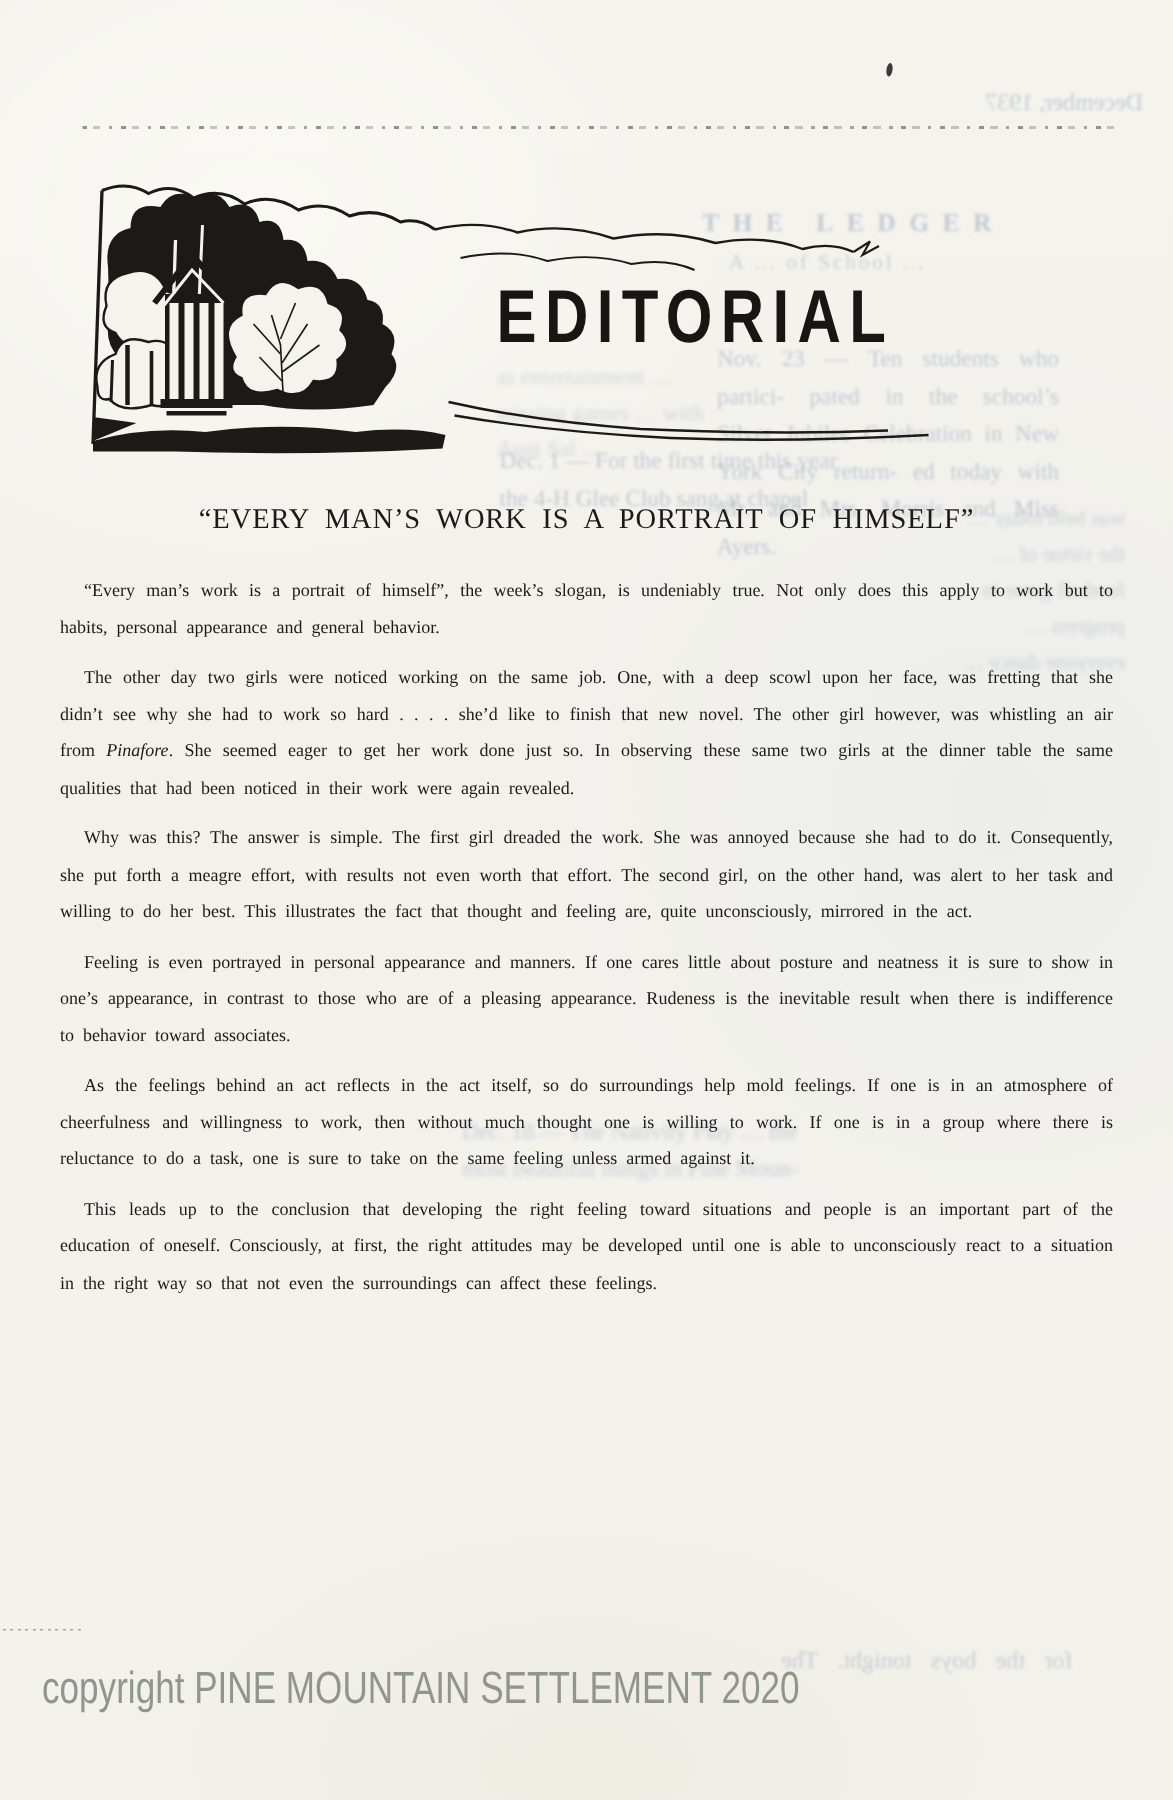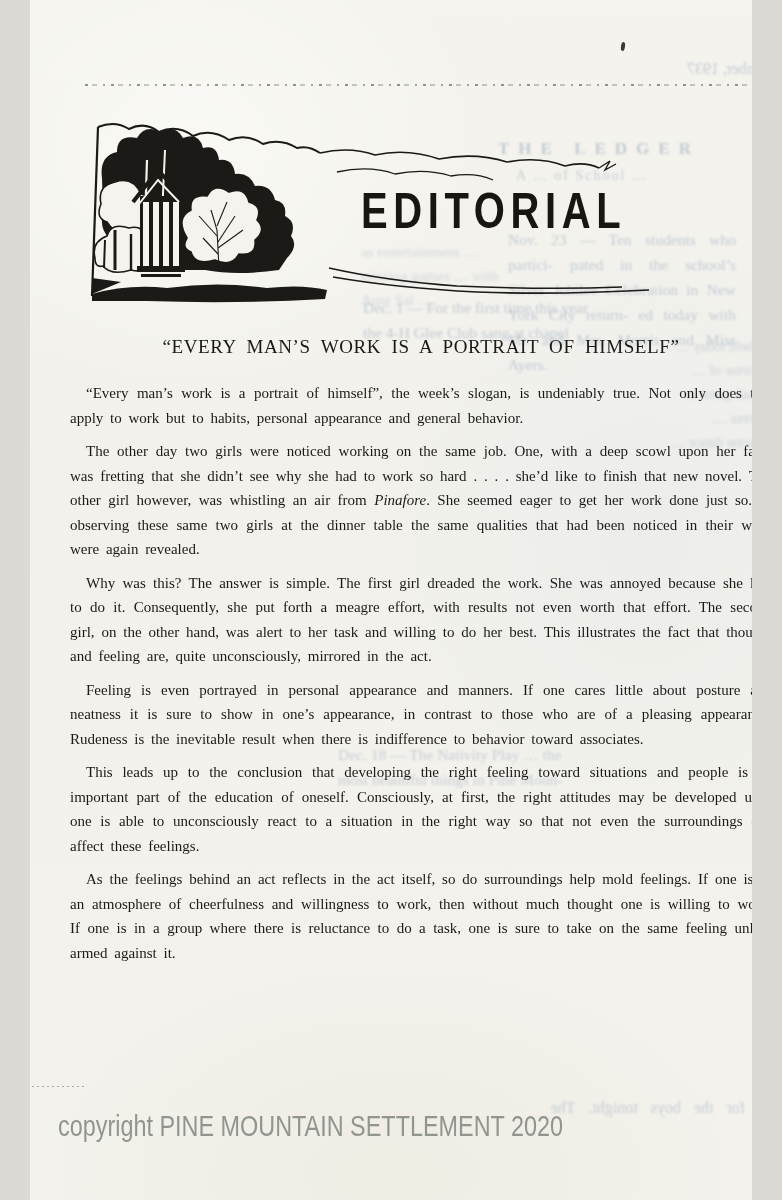--- a/index.html
+++ b/index.html
@@ -1,18 +1,18 @@
 <!DOCTYPE html>
 <html><head>
 <meta charset="utf-8">
 <style>
   html,body{margin:0;padding:0;background:#dcdad4;}
   .page{
     position:relative;
-    width:722px;height:1200px;
+    width:782px;height:1200px;
     margin:0 auto;
     overflow:hidden;
     background:
       radial-gradient(ellipse 60% 30% at 22% 12%, rgba(255,255,251,.55), rgba(255,255,251,0) 70%),
       radial-gradient(ellipse 50% 35% at 85% 45%, rgba(214,222,229,.20), rgba(214,222,229,0) 75%),
       radial-gradient(ellipse 70% 25% at 50% 98%, rgba(234,230,218,.5), rgba(234,230,218,0) 70%),
       linear-gradient(180deg,#f4f3ee 0%,#f2f1ec 40%,#f3f2ec 100%);
     font-family:"Liberation Serif","DejaVu Serif",serif;
     color:#1b1a17;
   }
@@ -42,21 +42,21 @@
     transform:scaleX(.8);transform-origin:left top;
     color:#171613;
   }
   .article-heading{
     position:absolute;left:40px;top:336px;width:702px;
     text-align:center;font-weight:400;font-size:19px;
     letter-spacing:.6px;word-spacing:5px;color:#1b1a17;
   }
   .body-text{
     position:absolute;left:40px;top:381px;width:702px;
-    font-size:15px;line-height:24.5px;
+    font-size:12px;line-height:24.5px;
     text-align:justify;word-spacing:3px;
   }
   .body-text p{margin:0 0 9px 0;text-indent:16px;}
   .body-text i{font-style:italic;}
   .watermark{
     position:absolute;left:28px;top:1110px;
     font-family:"Liberation Sans","DejaVu Sans",sans-serif;
     font-size:30px;font-weight:400;line-height:32px;
     letter-spacing:0;white-space:nowrap;
     transform:scaleX(.78);transform-origin:left top;
@@ -160,19 +160,19 @@
 
   <div class="masthead-title">EDITORIAL</div>
 
   <div class="article-heading">“EVERY MAN’S WORK IS A PORTRAIT OF HIMSELF”</div>
 
   <div class="body-text">
     <p><span>“Every man’s work is a portrait of himself”, the week’s slogan, is undeniably true.  Not only does this apply to work but to habits, personal appearance and general behavior.</span></p>
     <p><span>The other day two girls were noticed working on the same job.  One, with a deep scowl upon her face, was fretting that she didn’t see why she had to work so hard . . . . she’d like to finish that new novel.  The other girl however, was whistling an air from </span><i>Pinafore</i><span>.  She seemed eager to get her work done just so.  In observing these same two girls at the dinner table the same qualities that had been noticed in their work were again revealed.</span></p>
     <p><span>Why was this?  The answer is simple.  The first girl dreaded the work. She was annoyed because she had to do it.  Consequently, she put forth a meagre effort, with results not even worth that effort.  The second girl, on the other hand, was alert to her task and willing to do her best.  This illustrates the fact that thought and feeling are, quite unconsciously, mirrored in the act.</span></p>
     <p><span>Feeling is even portrayed in personal appearance and manners.  If one cares little about posture and neatness it is sure to show in one’s appearance, in contrast to those who are of a pleasing appearance.  Rudeness is the inevitable result when there is indifference to behavior toward associates.</span></p>
+    <p><span>As the feelings behind an act reflects in the act itself, so do surroundings help mold feelings.  If one is in an atmosphere of cheerfulness and willingness to work, then without much thought one is willing to work.  If one is in a group where there is reluctance to do a task, one is sure to take on the same feeling unless armed against it.</span></p>
     <p><span>This leads up to the conclusion that developing the right feeling toward situations and people is an important part of the education of oneself. Consciously, at first, the right attitudes may be developed until one is able to unconsciously react to a situation in the right way so that not even the surroundings  can  affect  these  feelings.</span></p>
-    <p><span>As the feelings behind an act reflects in the act itself, so do surroundings help mold feelings.  If one is in an atmosphere of cheerfulness and willingness to work, then without much thought one is willing to work.  If one is in a group where there is reluctance to do a task, one is sure to take on the same feeling unless armed against it.</span></p>
   </div>
 
   <div class="watermark">copyright PINE MOUNTAIN SETTLEMENT 2020</div>
 
 </div>
 
 </body></html>

